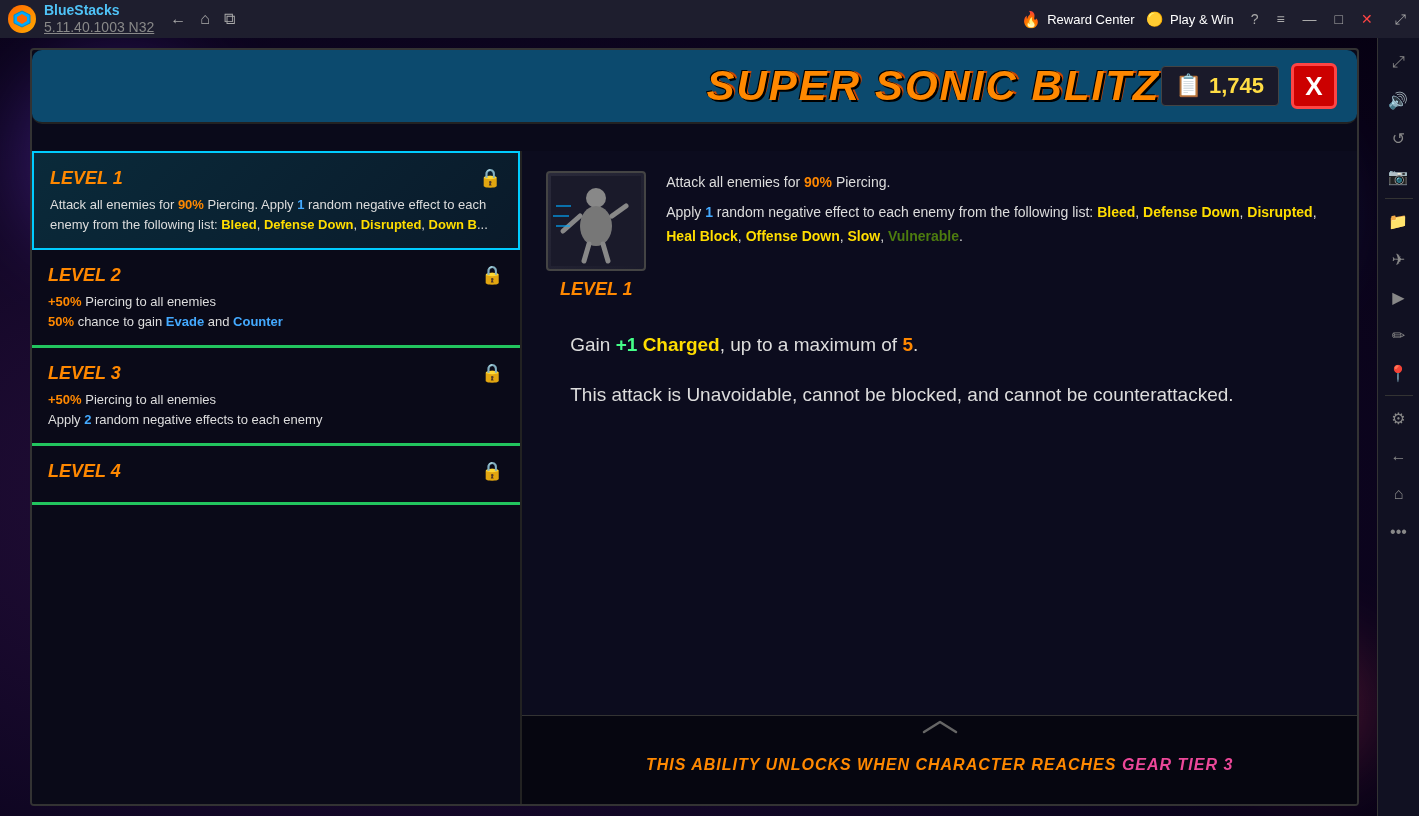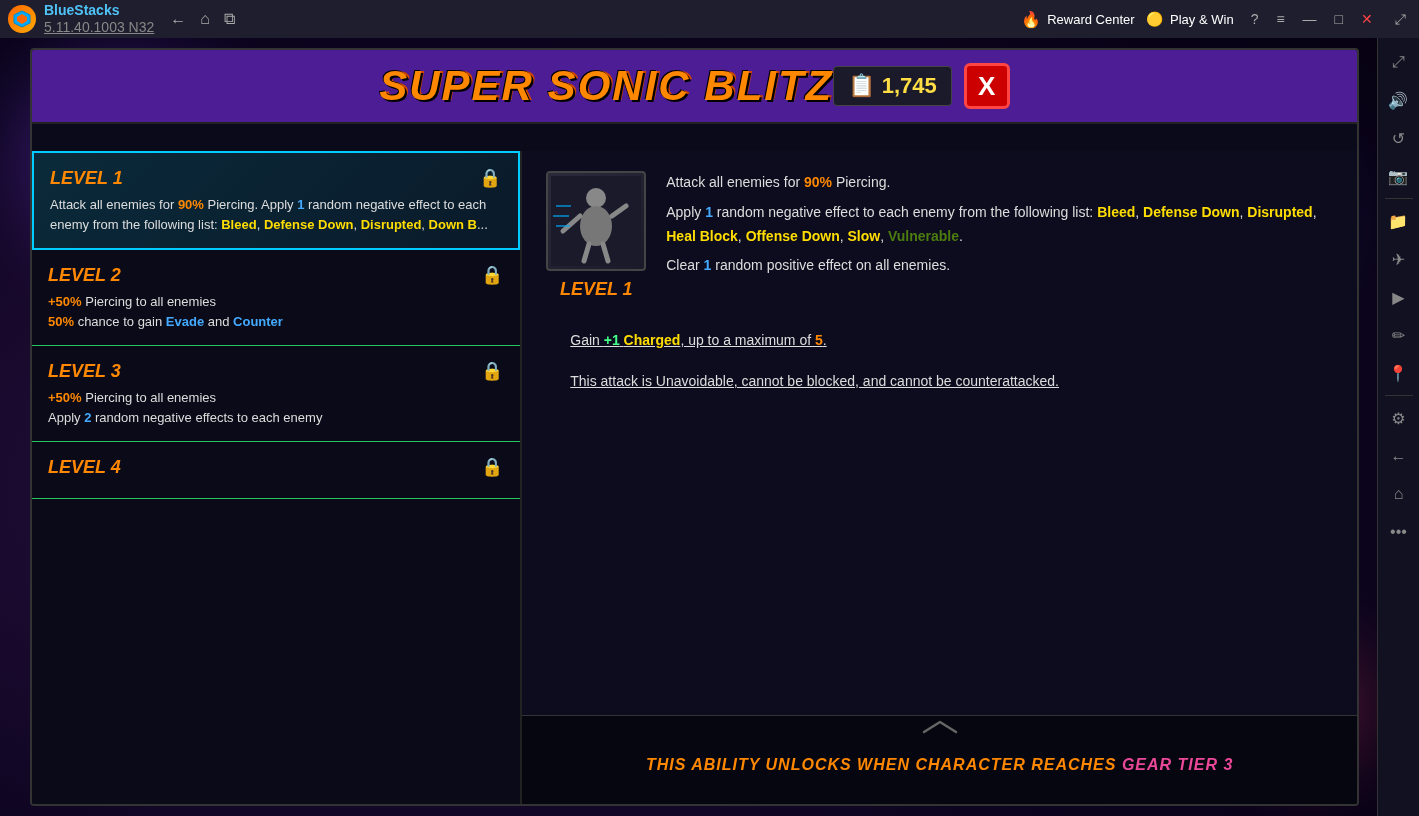--- a/index.html
+++ b/index.html
@@ -142,27 +142,28 @@
       right: 60px;
       bottom: 10px;
       background: #0a0a1a;
       border: 2px solid #333;
       border-radius: 4px;
       overflow: hidden;
     }
 
     
     .panel-header {
-      background: #4c1d95;
+      background: #0c4a6e;
       padding: 12px 20px;
       display: flex;
       align-items: center;
-      justify-content: center;
+      justify-content: flex-end;
       border-bottom: 2px solid #222;
       min-height: 70px;
+      border-radius: 10px;
     }
 
     .panel-title {
       font-size: 42px;
       font-weight: 900;
       font-style: italic;
       color: #ff8800;
       text-shadow: 2px 2px 0px #000, -1px -1px 0px #000,
                    3px 0px 0px #cc4400;
       letter-spacing: 2px;
@@ -213,21 +214,21 @@
       width: 37%;
       background: #0a0a18;
       border-right: 2px solid #222;
       overflow-y: auto;
       display: flex;
       flex-direction: column;
     }
 
     .level-item {
       padding: 14px 16px;
-      border-bottom: 1px solid #22c55e;
+      border-bottom: 3px solid #22c55e;
       cursor: pointer;
       position: relative;
     }
     .level-item.selected {
       background: linear-gradient(135deg, #0a2a3a, #0a1a2a);
       border: 2px solid #00ccff;
       border-radius: 0;
     }
     .level-item-header {
       display: flex; align-items: center; justify-content: space-between;
@@ -307,24 +308,23 @@
 
     .detail-desc {
       color: #ddd;
       font-size: 14px;
       line-height: 1.7;
     }
 
     .detail-body {
       padding: 0 24px;
       color: #ddd;
-      font-size: 14px;
+      font-size: 19px;
       line-height: 1.8;
       flex: 1;
-      text-decoration: underline;
     }
 
     
     .unlock-section {
       background: #060610;
       border-top: 1px solid #333;
       padding: 0;
       position: relative;
       min-height: 120px;
     }
@@ -512,23 +512,20 @@
               <div class="detail-title">LEVEL 1</div>
             </div>
 
             <div class="detail-header-text">
               <div class="detail-desc">
                 Attack all enemies for <span class="highlight-orange">90%</span> Piercing.
               </div>
               <div class="detail-desc" style="margin-top:6px;">
                 Apply <span class="highlight-blue">1</span> random negative effect to each enemy from the following list: <span class="highlight-yellow">Bleed</span>, <span class="highlight-yellow">Defense Down</span>, <span class="highlight-yellow">Disrupted</span>, <span class="highlight-yellow">Heal Block</span>, <span class="highlight-yellow">Offense Down</span>, <span class="highlight-yellow">Slow</span>, <span class="highlight-purple">Vulnerable</span>.
               </div>
-              <div class="detail-desc" style="margin-top:6px;">
-                Clear <span class="highlight-blue">1</span> random positive effect on all enemies.
-              </div>
             </div>
           </div>
 
           <div class="detail-body">
             <div style="margin-bottom: 16px;">
               Gain <span class="highlight-green">+1</span> <span class="highlight-yellow">Charged</span>, up to a maximum of <span class="highlight-orange">5</span>.
             </div>
             <div>
               This attack is Unavoidable, cannot be blocked, and cannot be counterattacked.
             </div>

